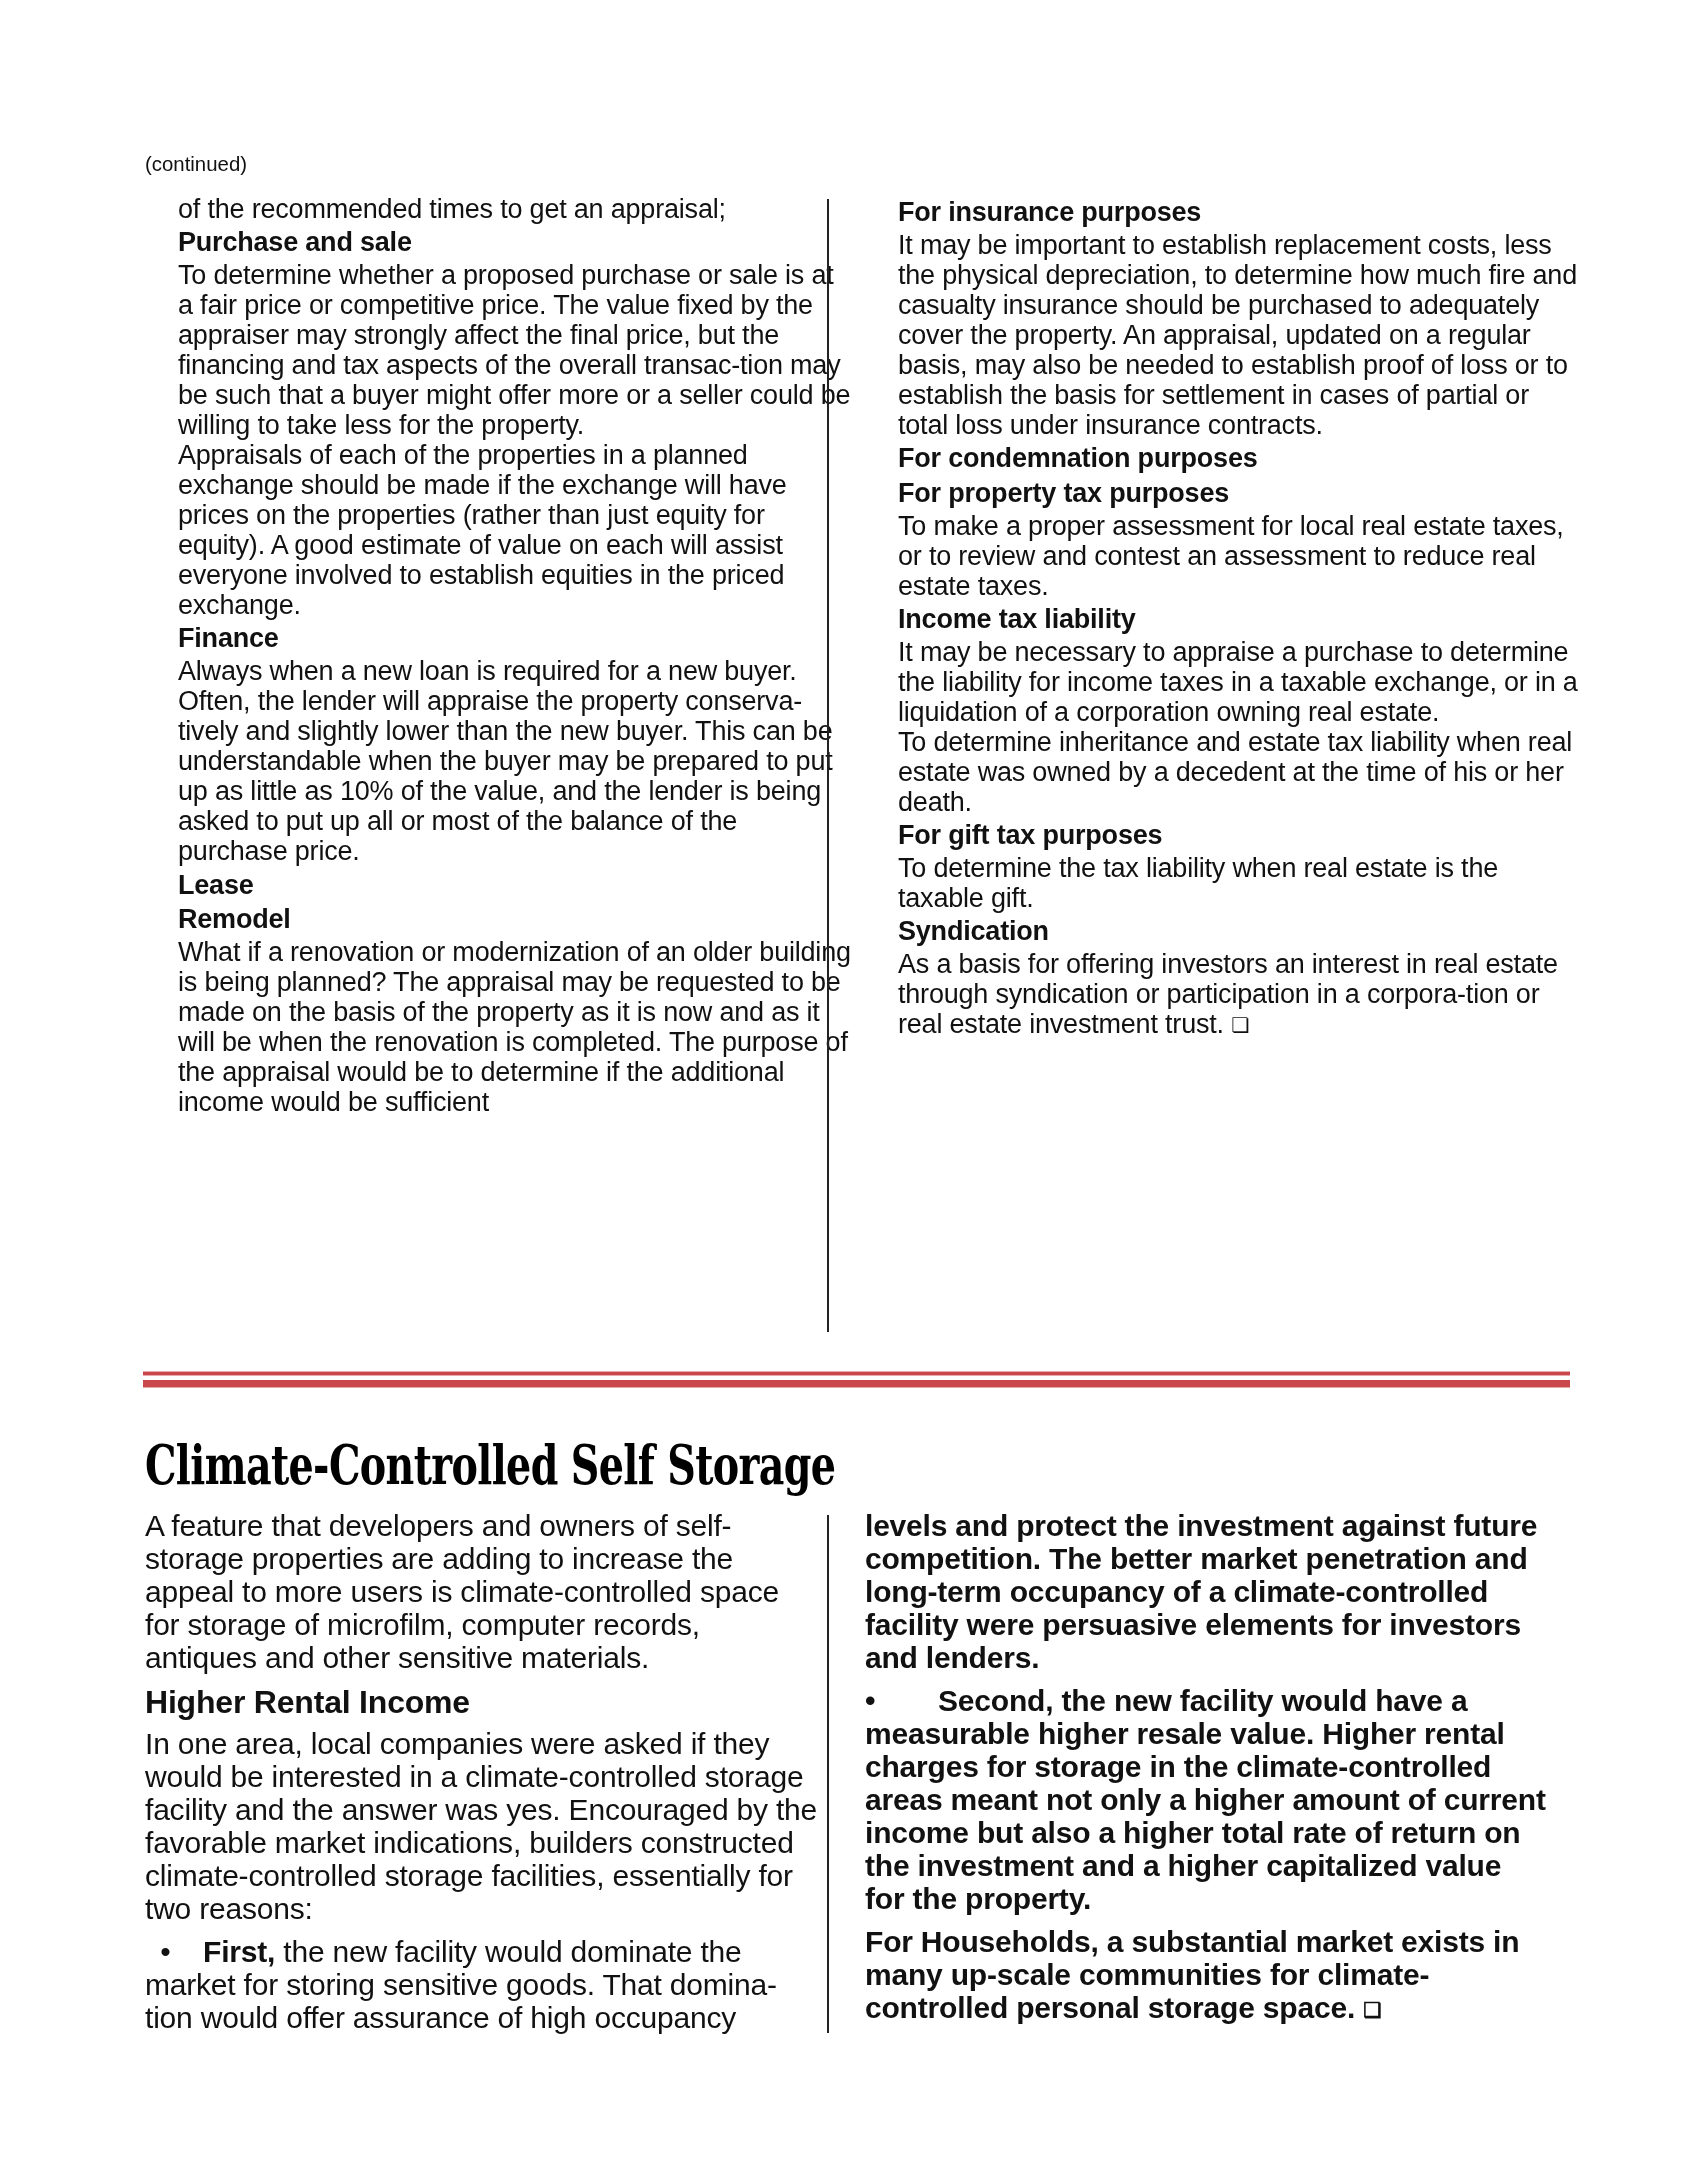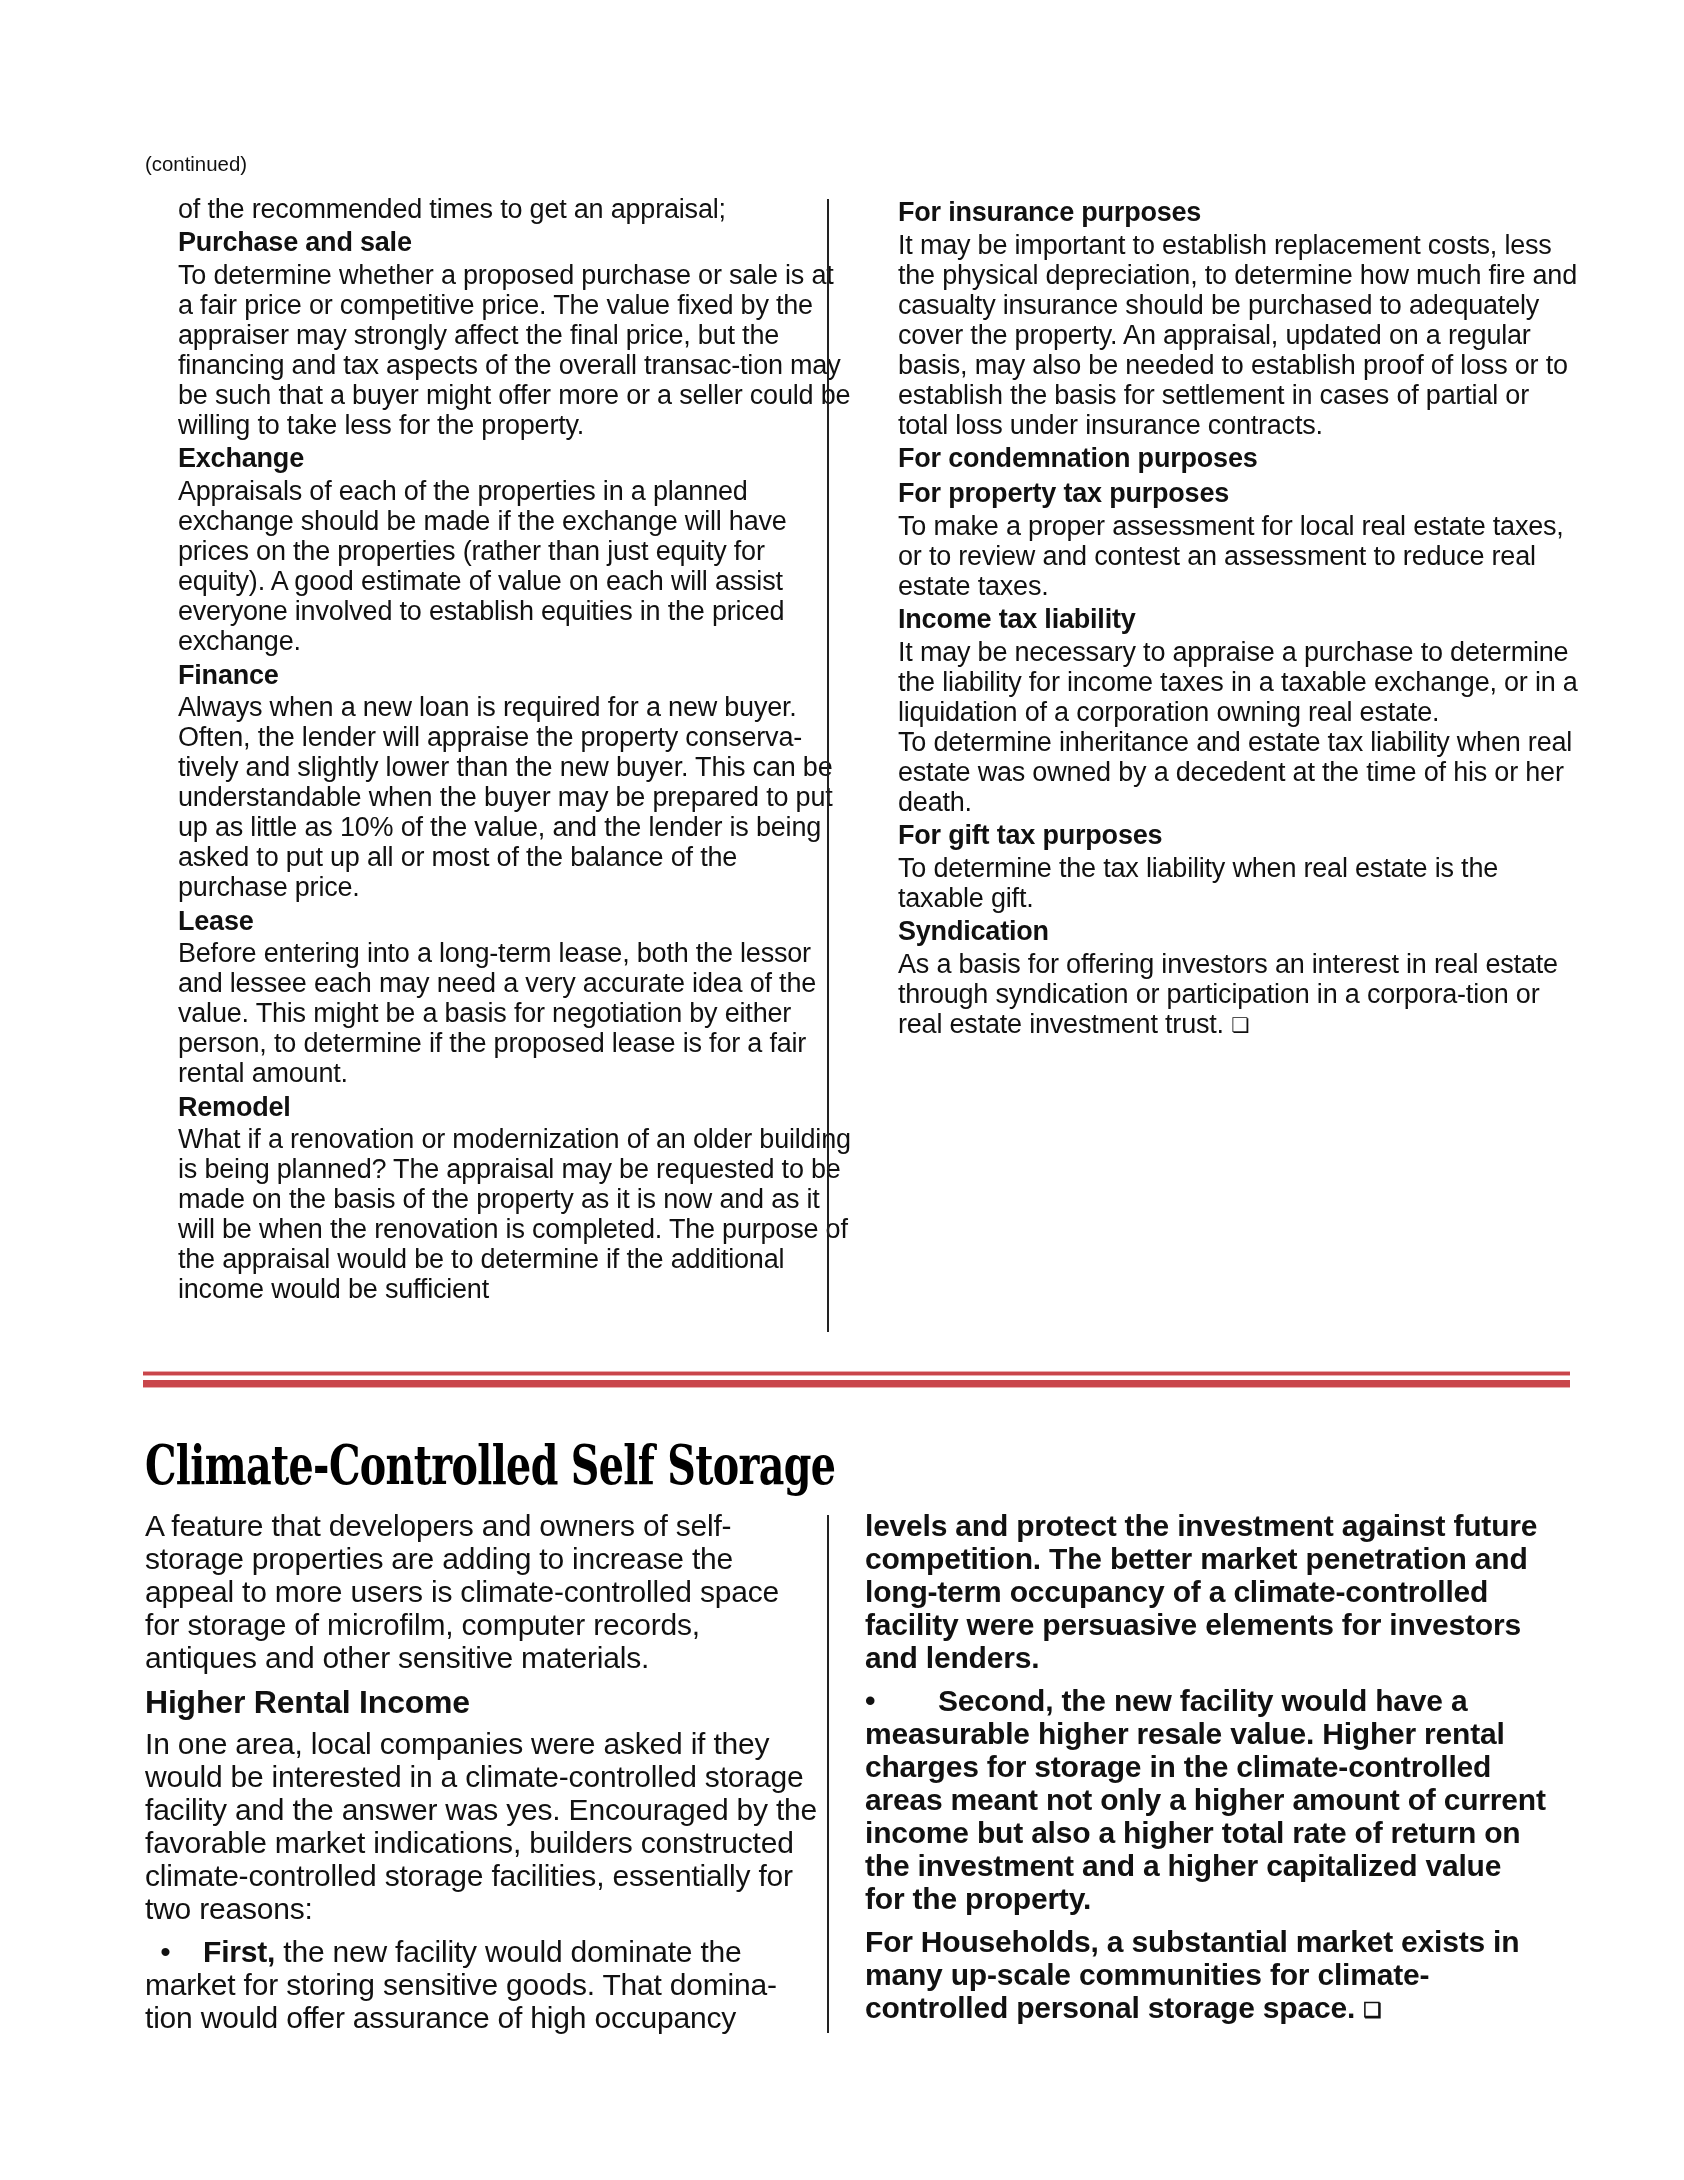--- a/index.html
+++ b/index.html
@@ -31,26 +31,24 @@
 </style>
 </head>
 <body>
 
 <div class="abs continued">(continued)</div>
 
 <div class="col col1">
   <p>of the recommended times to get an appraisal;</p>
   <h3>Purchase and sale</h3>
   <p>To determine whether a proposed purchase or sale is at a fair price or competitive price. The value fixed by the appraiser may strongly affect the final price, but the financing and tax aspects of the overall transac-tion may be such that a buyer might offer more or a seller could be willing to take less for the property.</p>
-  <h3>Exchange</h3>
   <p>Appraisals of each of the properties in a planned exchange should be made if the exchange will have prices on the properties (rather than just equity for equity). A good estimate of value on each will assist everyone involved to establish equities in the priced exchange.</p>
   <h3>Finance</h3>
   <p>Always when a new loan is required for a new buyer. Often, the lender will appraise the property conserva-tively and slightly lower than the new buyer. This can be understandable when the buyer may be prepared to put up as little as 10% of the value, and the lender is being asked to put up all or most of the balance of the purchase price.</p>
   <h3>Lease</h3>
-  <p>Before entering into a long-term lease, both the lessor and lessee each may need a very accurate idea of the value. This might be a basis for negotiation by either person, to determine if the proposed lease is for a fair rental amount.</p>
   <h3>Remodel</h3>
   <p>What if a renovation or modernization of an older building is being planned? The appraisal may be requested to be made on the basis of the property as it is now and as it will be when the renovation is completed. The purpose of the appraisal would be to determine if the additional income would be sufficient</p>
 </div>
 
 <div class="divider div-top"></div>
 
 <div class="col col2">
   <h3>For insurance purposes</h3>
   <p>It may be important to establish replacement costs, less the physical depreciation, to determine how much fire and casualty insurance should be purchased to adequately cover the property. An appraisal, updated on a regular basis, may also be needed to establish proof of loss or to establish the basis for settlement in cases of partial or total loss under insurance contracts.</p>
   <h3>For condemnation purposes</h3>

